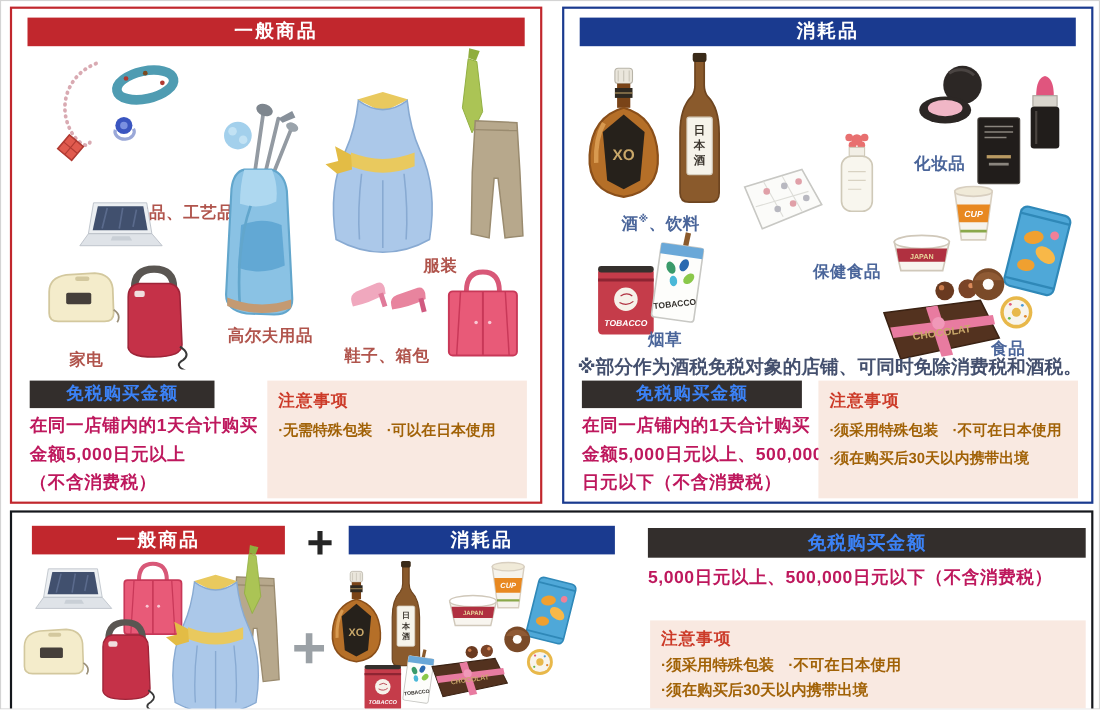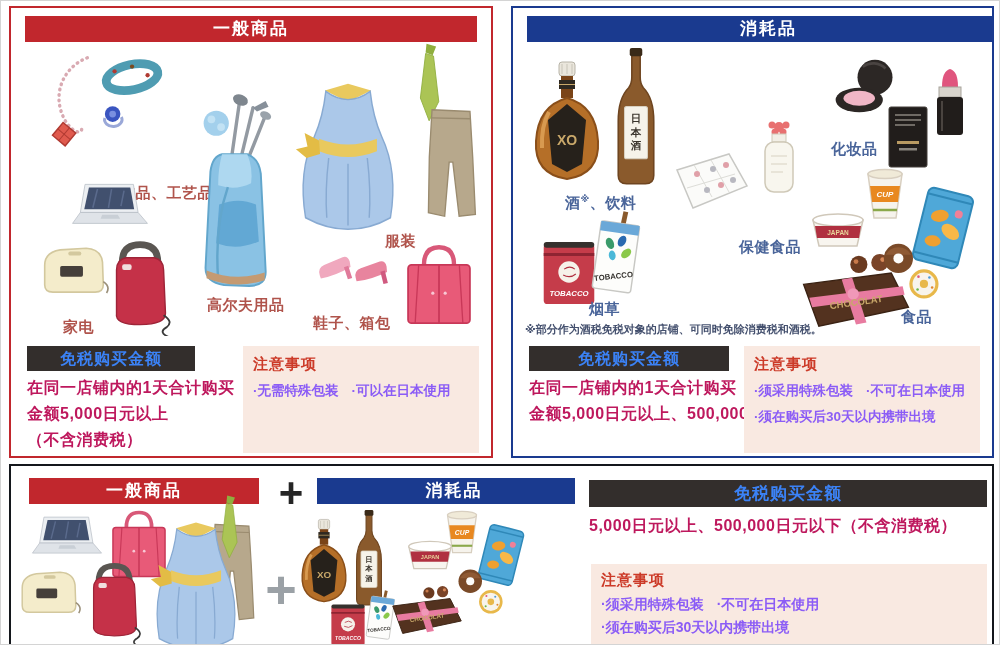--- a/index.html
+++ b/index.html
@@ -4,35 +4,35 @@
 <style>
   html,body{margin:0;padding:0;background:#fff;}
   .page{position:relative;width:1000px;height:645px;background:#fff;border:1px solid #d4d4d4;
         box-sizing:border-box;font-family:"Liberation Sans","DejaVu Sans",sans-serif;overflow:hidden;}
   .panel{position:absolute;box-sizing:border-box;background:#fff;}
   .panel.g{left:8px;top:5px;width:484px;height:452px;border:2px solid var(--general-red,#c1272d);}
   .panel.c{left:510px;top:5px;width:483px;height:452px;border:2px solid var(--consumable-blue,#1a3a8f);}
   .panel.m{left:8px;top:463px;width:985px;height:188px;border:2px solid #14171c;}
   .hdr{position:absolute;color:#fff;font-weight:700;text-align:center;font-size:17px;letter-spacing:2px;}
   .hdr.red{background:var(--general-red,#c1272d);}
-  .hdr.blue{background:var(--consumable-blue,#1a3a8f);padding-left:16px;}
+  .hdr.blue{background:var(--consumable-blue,#1a3a8f);}
   .bigplus{position:absolute;text-align:center;font-weight:900;line-height:1;}
   .bigplus.k{font-size:42px;color:#252525;}
   .bigplus.gy{font-size:54px;color:#9ba1a6;}
   .amount-bar{position:absolute;background:var(--amount-bar-dark,#332e2c);color:#3b82f6;font-weight:700;
         text-align:center;font-size:16px;letter-spacing:1px;}
   .amount-text{position:absolute;font-weight:700;color:#be185d;font-size:16px;line-height:26px;letter-spacing:0.5px;}
   .note-box{position:absolute;background:var(--note-bg,#f9e9e1);box-sizing:border-box;padding:9px 8px 0 10px;}
   .note-title{text-align:left;color:var(--note-title-red,#cc3a28);font-weight:700;font-size:15px;letter-spacing:1px;}
-  .note-row{display:flex;gap:13px;margin-top:8px;font-size:13.5px;font-weight:700;color:#8b5cf6;white-space:nowrap;}
+  .note-row{display:flex;gap:13px;margin-top:8px;font-size:13.5px;font-weight:700;color:#a16207;white-space:nowrap;}
   .lbl{position:absolute;font-weight:700;font-size:15px;white-space:nowrap;letter-spacing:0.5px;}
   .lbl.r{color:var(--label-red,#b0544c);}
   .lbl.b{color:var(--label-blue,#4a659a);}
   .lbl sup{font-size:9px;}
-  .foot{position:absolute;font-size:11px;font-weight:600;color:#44506e;white-space:nowrap;}
+  .foot{position:absolute;font-size:17px;font-weight:600;color:#44506e;white-space:nowrap;}
   svg.illo{position:absolute;overflow:visible;}
   svg.defs{position:absolute;width:0;height:0;}
 </style>
 </head>
 <body>
 
 <div class="page">
 
 <svg class="defs" aria-hidden="true">
 <defs>
@@ -374,20 +374,21 @@
         <use href="#sym-donuts"></use>
       </svg>
   <div class="lbl b" style="left:388px;top:300px;">食品</div>
 
   <div class="foot" style="left:12px;top:314px;">※部分作为酒税免税对象的店铺、可同时免除消费税和酒税。</div>
 
   <div class="amount-bar" style="left:16px;top:338px;width:200px;height:25px;line-height:25px;">免税购买金额</div>
   <div class="amount-text" style="left:16px;top:367px;width:228px;">
     <div>在同一店铺内的1天合计购买</div>
     <div>金额5,000日元以上、500,000</div>
+    <div>日元以下（不含消费税）</div>
   </div>
 
   <div class="note-box" style="left:231px;top:338px;width:236px;height:107px;">
     <div class="note-title">注意事项</div>
     <div class="note-row">
       <span>·须采用特殊包装</span>
       <span>·不可在日本使用</span>
     </div>
     <div class="note-row">
           <span>·须在购买后30天以内携带出境</span>

